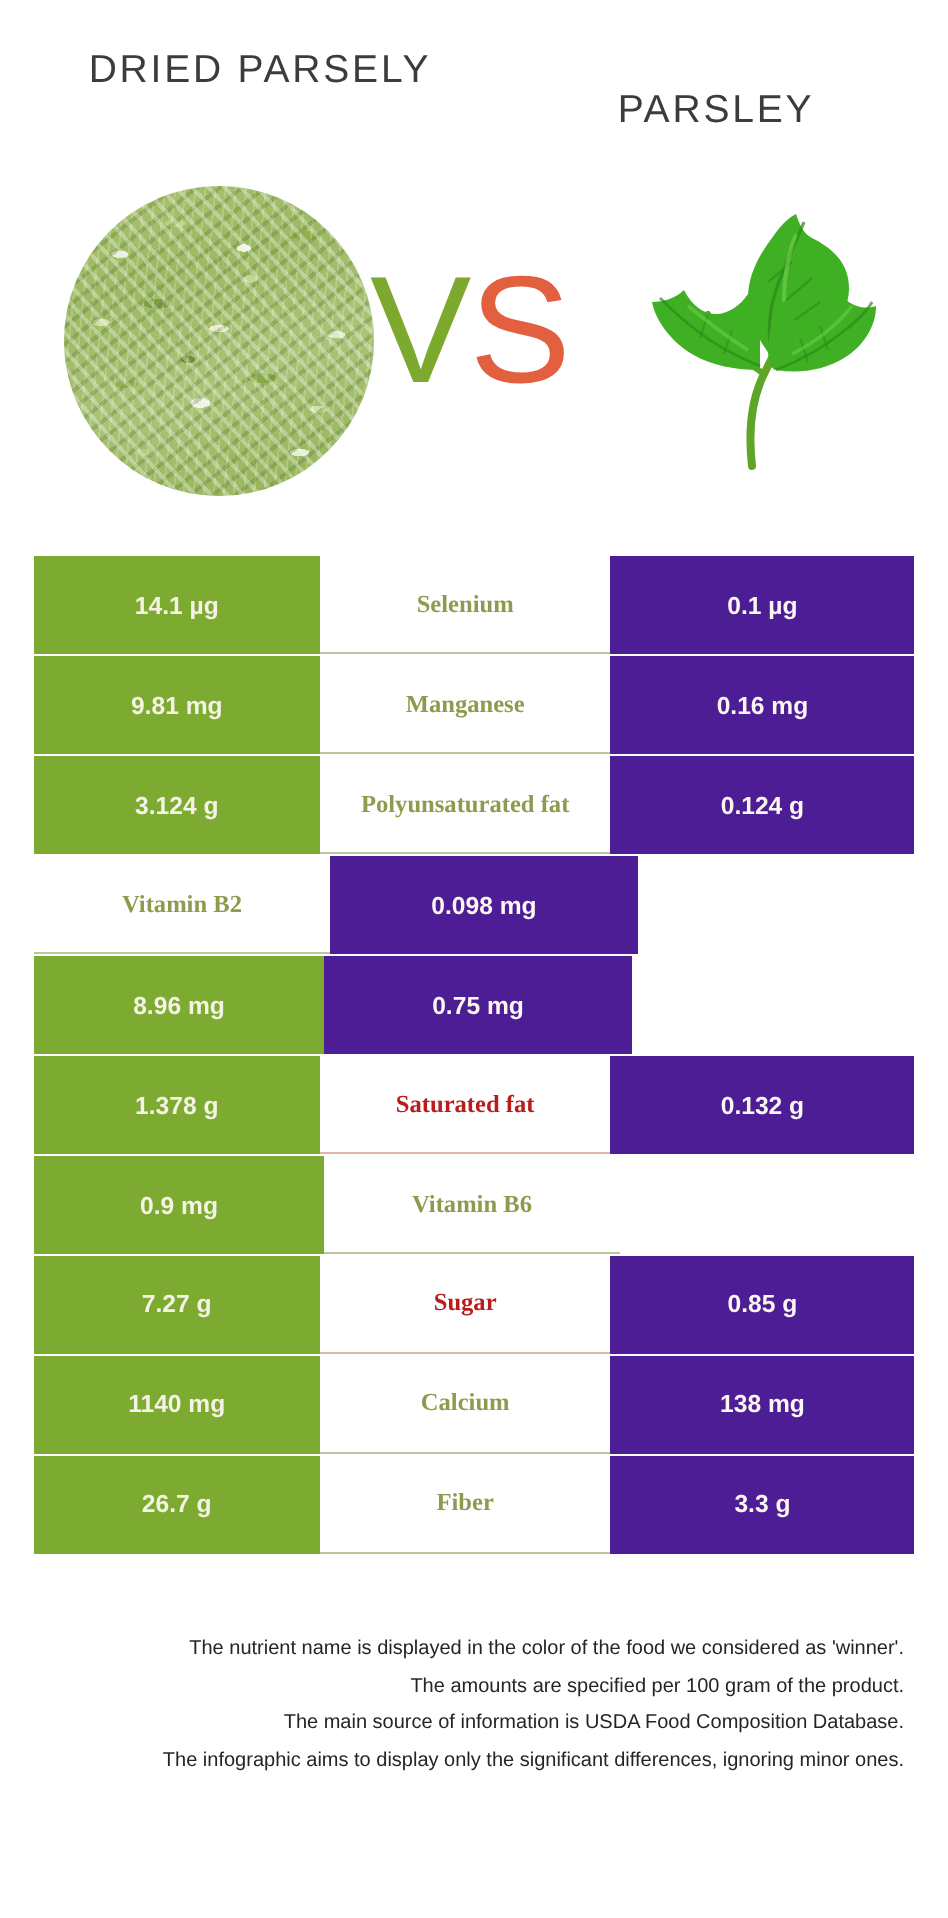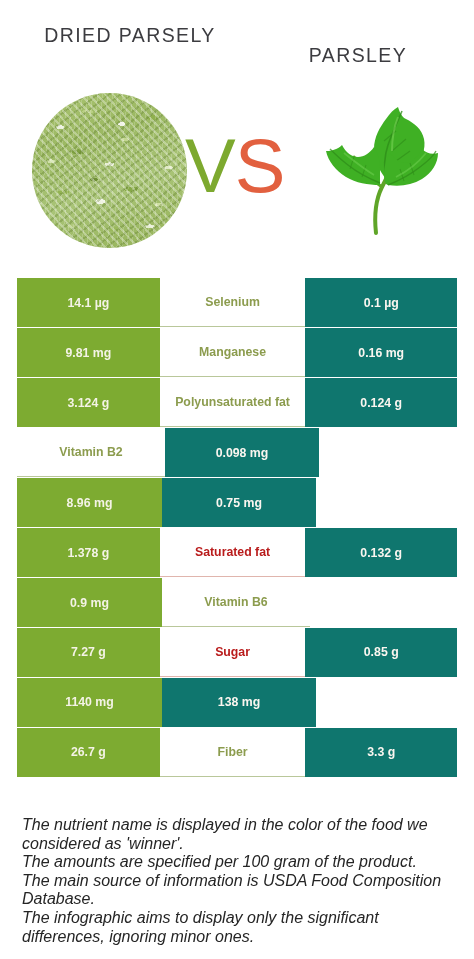--- a/index.html
+++ b/index.html
@@ -140,45 +140,45 @@
     width: 145px;
     background: #7DAB31;
     color: #F4F3E6;
     font-weight: bold;
   }
   .cell-mid {
     width: 148px;
     background: #ffffff;
     font-weight: bold;
     border-bottom: 0.8px solid #b9c79a;
+    font-family: Liberation Serif, serif;
   }
   .row:last-child .cell-mid {
     border-bottom: 0.8px solid #b9c79a;
   }
   .cell-mid.win-green { color: #8C9C4E; }
   .cell-mid.win-red   { color: #b91c1c; border-bottom-color: #e0b5ad; }
   .cell-right {
     width: 154px;
-    background: #0f766e;
+    background: #4c1d95;
     color: #FBF6F0;
     font-weight: bold;
   }
 
   
   .footer {
     position: absolute;
     left: 22px;
     top: 816px;
     width: 430px;
-    text-align: left;
-    font-size: 16px;
+    text-align: right;
+    font-size: 10px;
     line-height: 18.6px;
     color: #252525;
     font-family: "Liberation Sans", sans-serif;
-    font-style: italic;
   }
   .footer div { margin: 0; }
 </style>
 </head>
 <body>
 
 <div class="header">
   <div class="title title-left">DRIED PARSELY</div>
   <div class="title title-right">PARSLEY</div>
 </div>
@@ -259,20 +259,21 @@
       <div class="cell cell-left">0.9 mg</div>
       <div class="cell cell-mid win-green">Vitamin B6</div>
     </div>
     <div class="row">
       <div class="cell cell-left">7.27 g</div>
       <div class="cell cell-mid win-red">Sugar</div>
       <div class="cell cell-right">0.85 g</div>
     </div>
     <div class="row">
       <div class="cell cell-left">1140 mg</div>
+      <div class="cell cell-mid win-green">Calcium</div>
       <div class="cell cell-right">138 mg</div>
     </div>
     <div class="row">
       <div class="cell cell-left">26.7 g</div>
       <div class="cell cell-mid win-green">Fiber</div>
       <div class="cell cell-right">3.3 g</div>
     </div>
   </div>
 
 <div class="footer">

